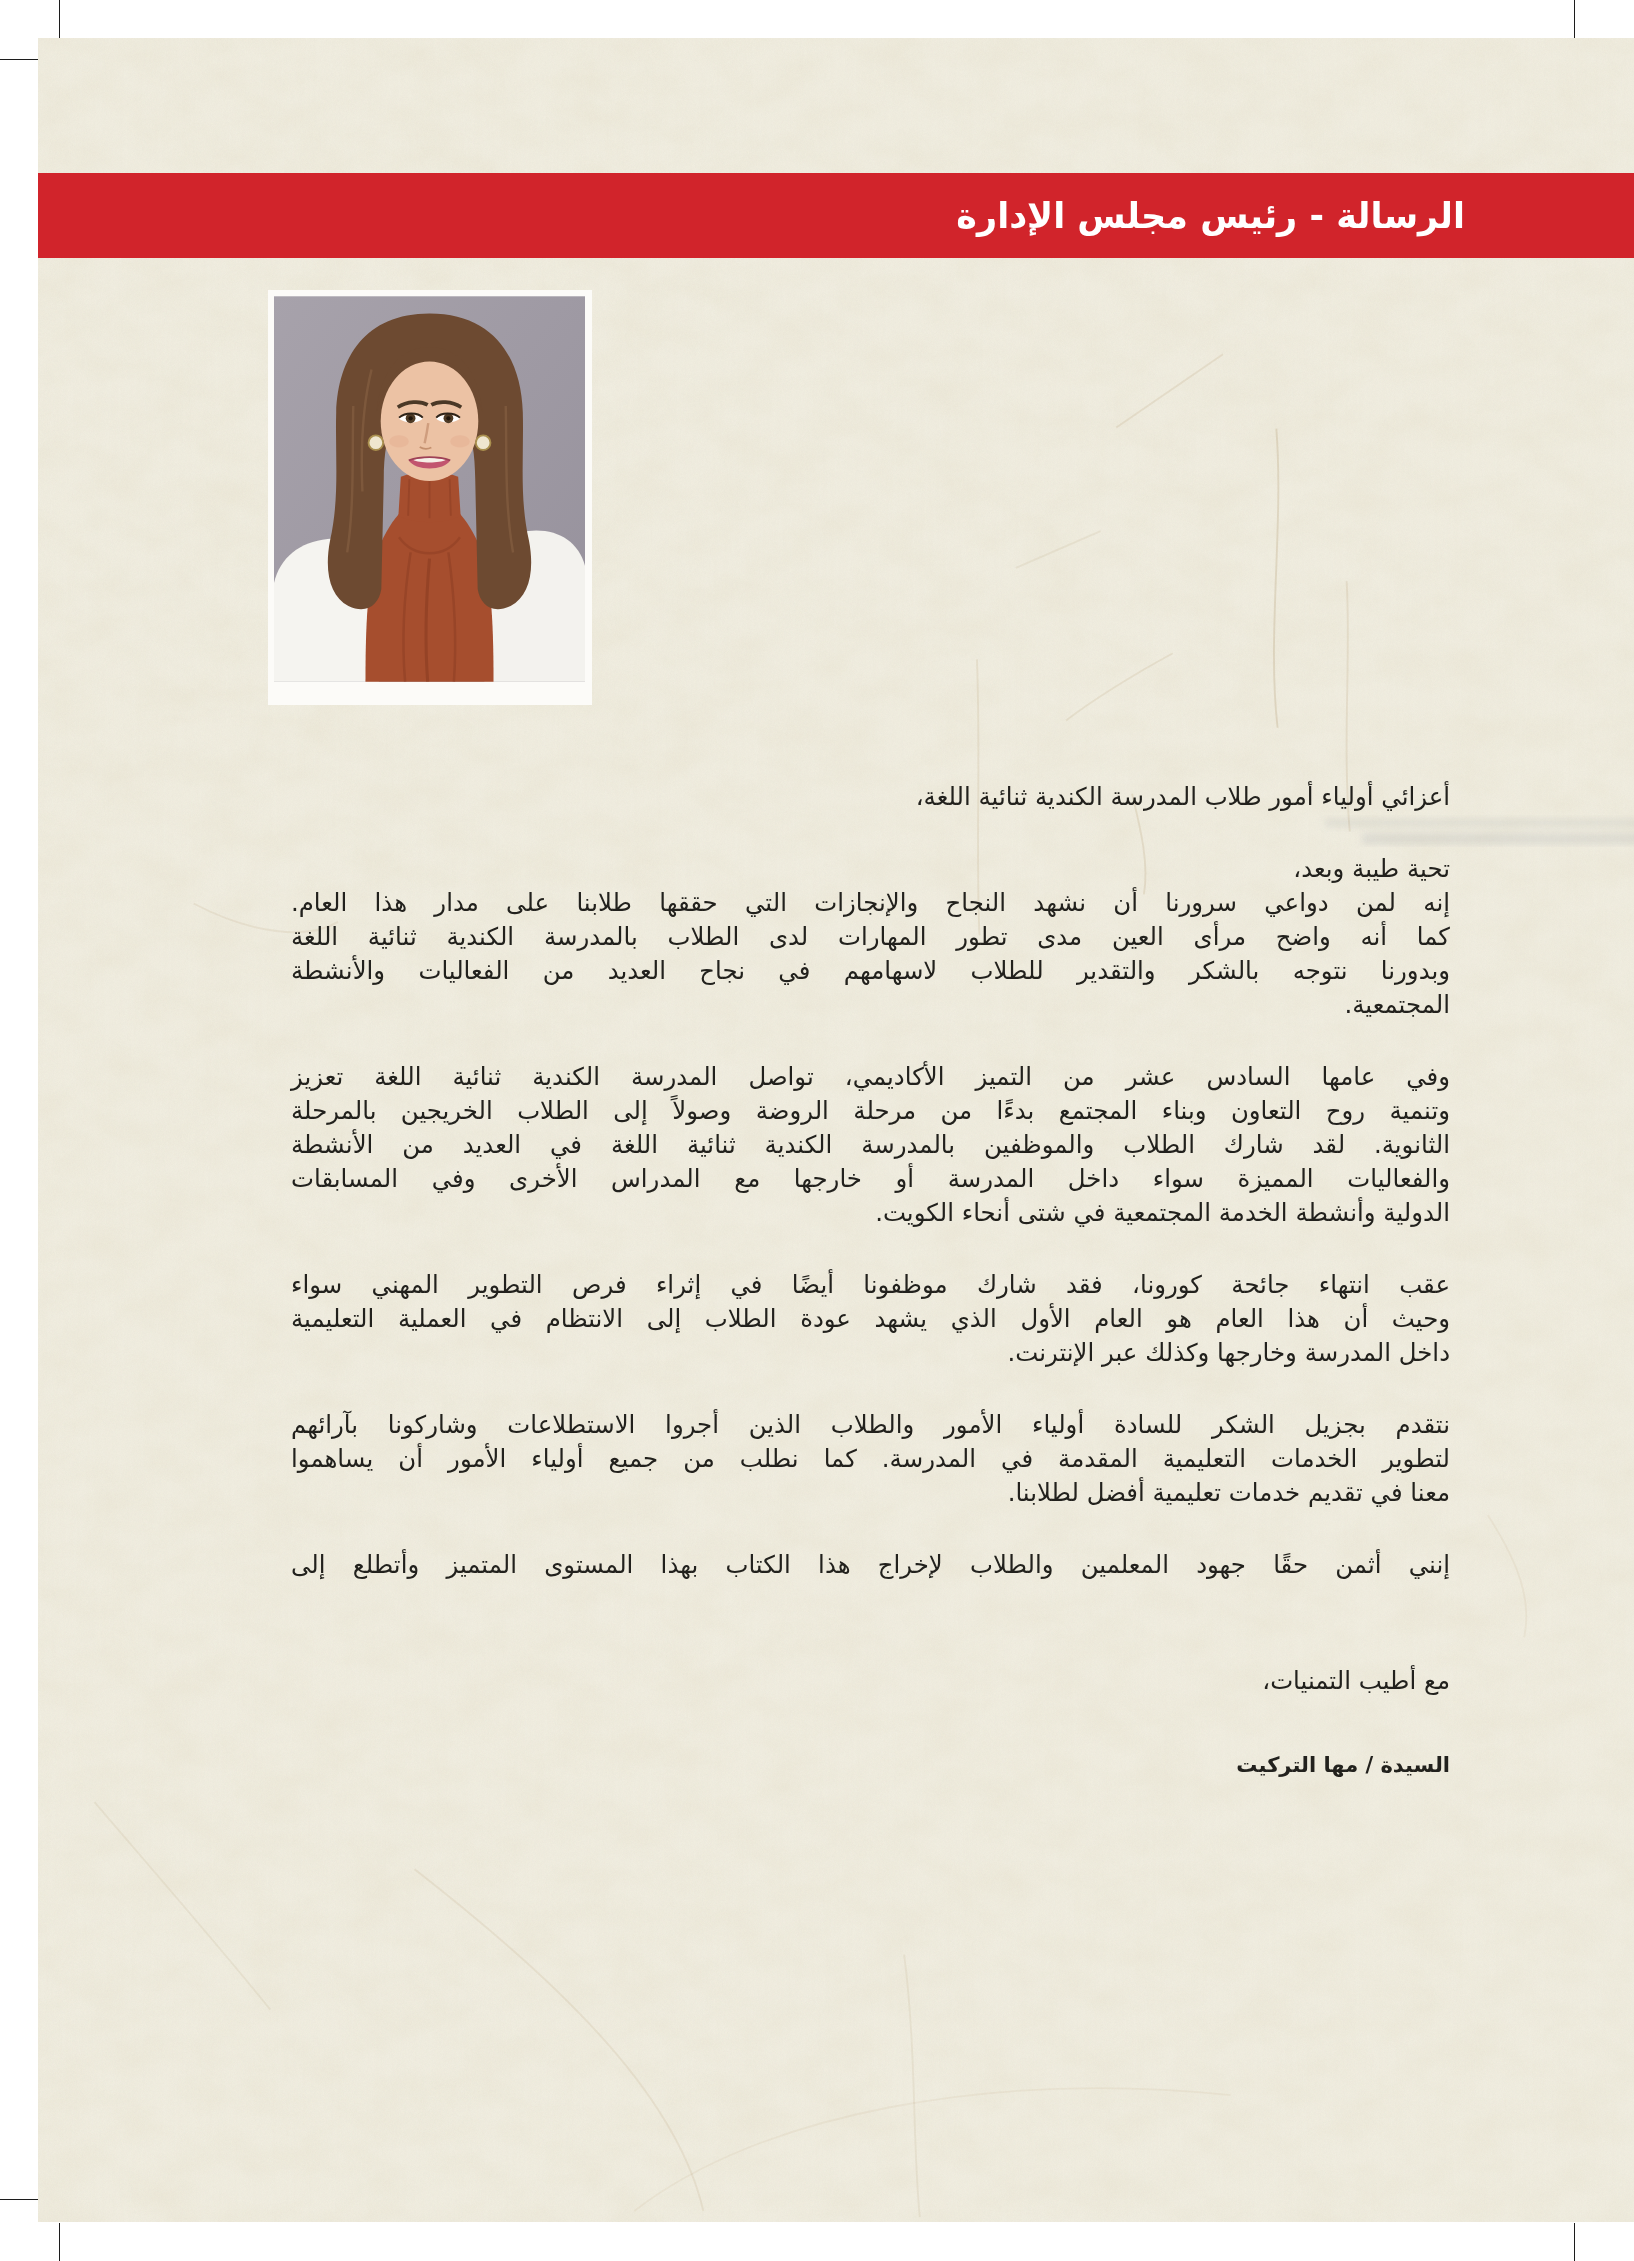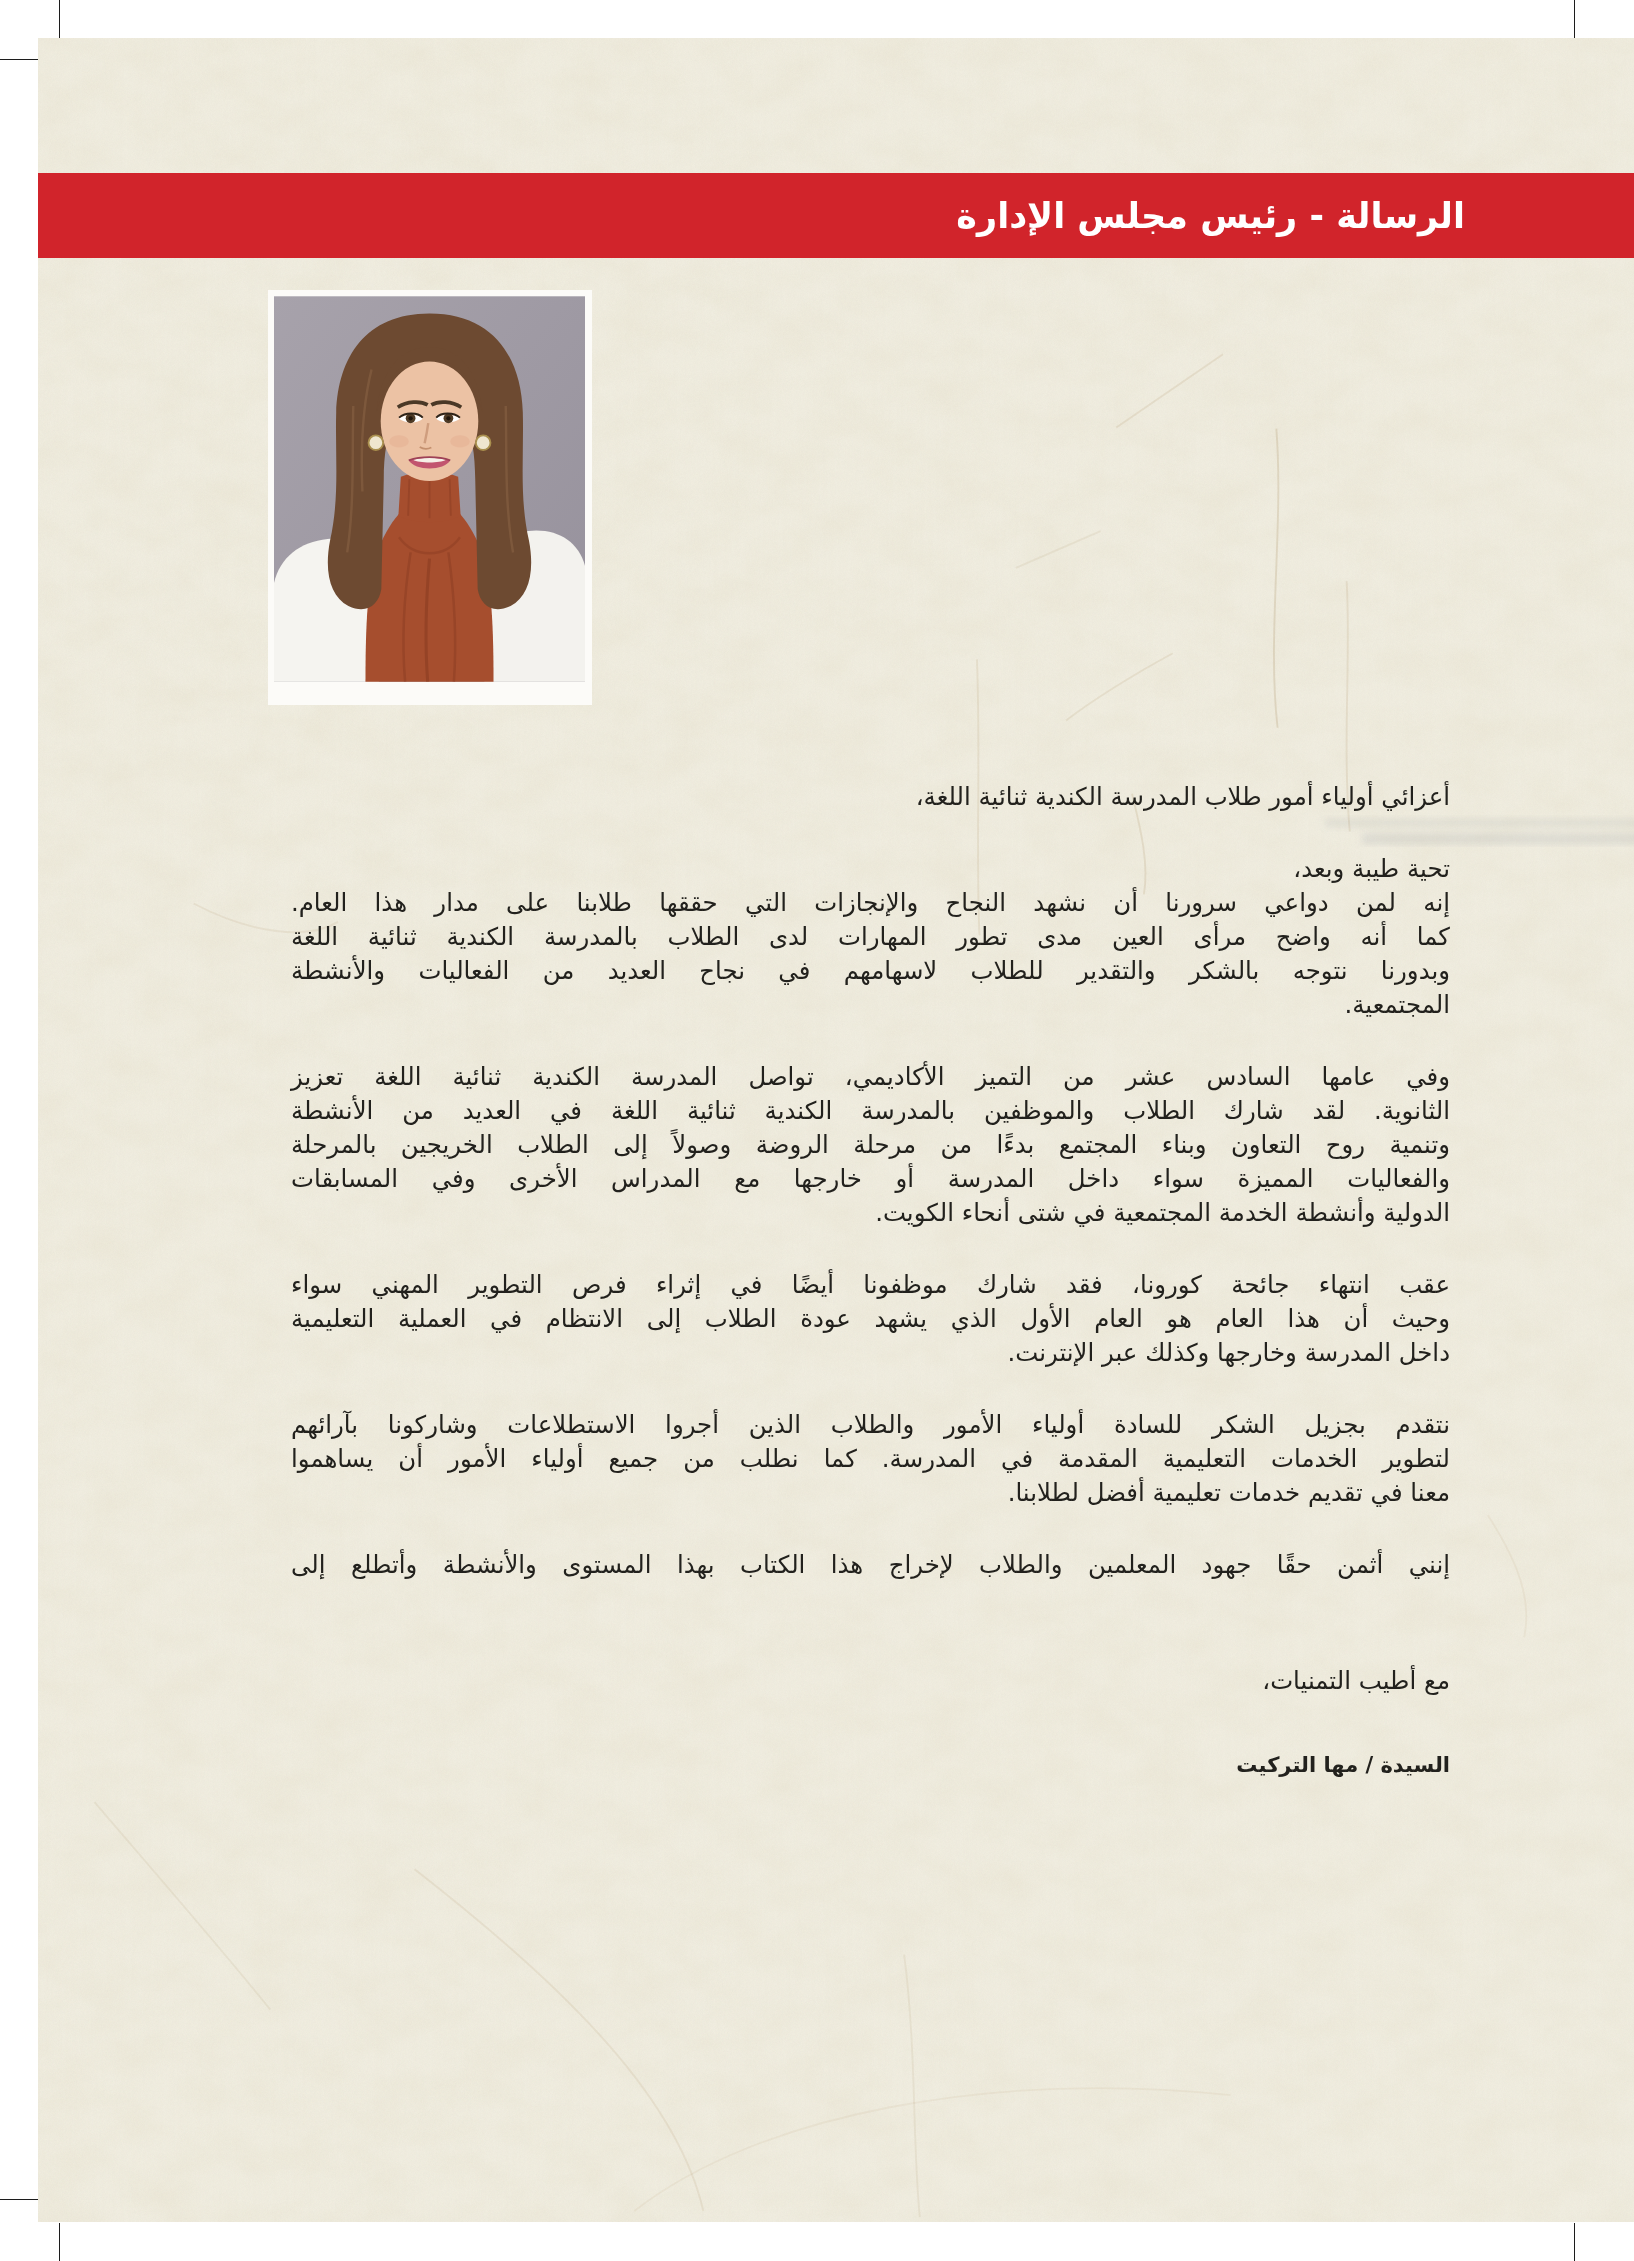--- a/index.html
+++ b/index.html
@@ -190,40 +190,40 @@
         </div>
         <div class="block">
           <div class="line just">إنه لمن دواعي سرورنا أن نشهد النجاح والإنجازات التي حققها طلابنا على مدار هذا العام.</div>
           <div class="line just">كما أنه واضح مرأى العين مدى تطور المهارات لدى الطلاب بالمدرسة الكندية ثنائية اللغة</div>
           <div class="line just">وبدورنا نتوجه بالشكر والتقدير للطلاب لاسهامهم في نجاح العديد من الفعاليات والأنشطة</div>
           <div class="line">المجتمعية.</div>
         </div>
         <div class="spacer"></div>
         <div class="block">
           <div class="line just">وفي عامها السادس عشر من التميز الأكاديمي، تواصل المدرسة الكندية ثنائية اللغة تعزيز</div>
+          <div class="line just">وتنمية روح التعاون وبناء المجتمع بدءًا من مرحلة الروضة وصولاً إلى الطلاب الخريجين بالمرحلة</div>
           <div class="line just">الثانوية. لقد شارك الطلاب والموظفين بالمدرسة الكندية ثنائية اللغة في العديد من الأنشطة</div>
-          <div class="line just">وتنمية روح التعاون وبناء المجتمع بدءًا من مرحلة الروضة وصولاً إلى الطلاب الخريجين بالمرحلة</div>
           <div class="line just">والفعاليات المميزة سواء داخل المدرسة أو خارجها مع المدراس الأخرى وفي المسابقات</div>
           <div class="line">الدولية وأنشطة الخدمة المجتمعية في شتى أنحاء الكويت.</div>
         </div>
         <div class="spacer"></div>
         <div class="block">
           <div class="line just">عقب انتهاء جائحة كورونا، فقد شارك موظفونا أيضًا في إثراء فرص التطوير المهني سواء</div>
           <div class="line just">وحيث أن هذا العام هو العام الأول الذي يشهد عودة الطلاب إلى الانتظام في العملية التعليمية</div>
           <div class="line">داخل المدرسة وخارجها وكذلك عبر الإنترنت.</div>
         </div>
         <div class="spacer"></div>
         <div class="block">
           <div class="line just">نتقدم بجزيل الشكر للسادة أولياء الأمور والطلاب الذين أجروا الاستطلاعات وشاركونا بآرائهم</div>
           <div class="line just">لتطوير الخدمات التعليمية المقدمة في المدرسة. كما نطلب من جميع أولياء الأمور أن يساهموا</div>
           <div class="line">معنا في تقديم خدمات تعليمية أفضل لطلابنا.</div>
         </div>
         <div class="spacer"></div>
         <div class="block">
-          <div class="line just">إنني أثمن حقًا جهود المعلمين والطلاب لإخراج هذا الكتاب بهذا المستوى والأنشطة وأتطلع إلى</div>
+          <div class="line just">إنني أثمن حقًا جهود المعلمين والطلاب لإخراج هذا الكتاب بهذا المستوى المتميز وأتطلع إلى</div>
         </div>
         <div class="spacer"></div>
         <div class="block indent">
           <div class="line">مع أطيب التمنيات،</div>
         </div>
         <div class="block indent">
           <div class="line name">السيدة / مها التركيت</div>
         </div>
       </div>
 

